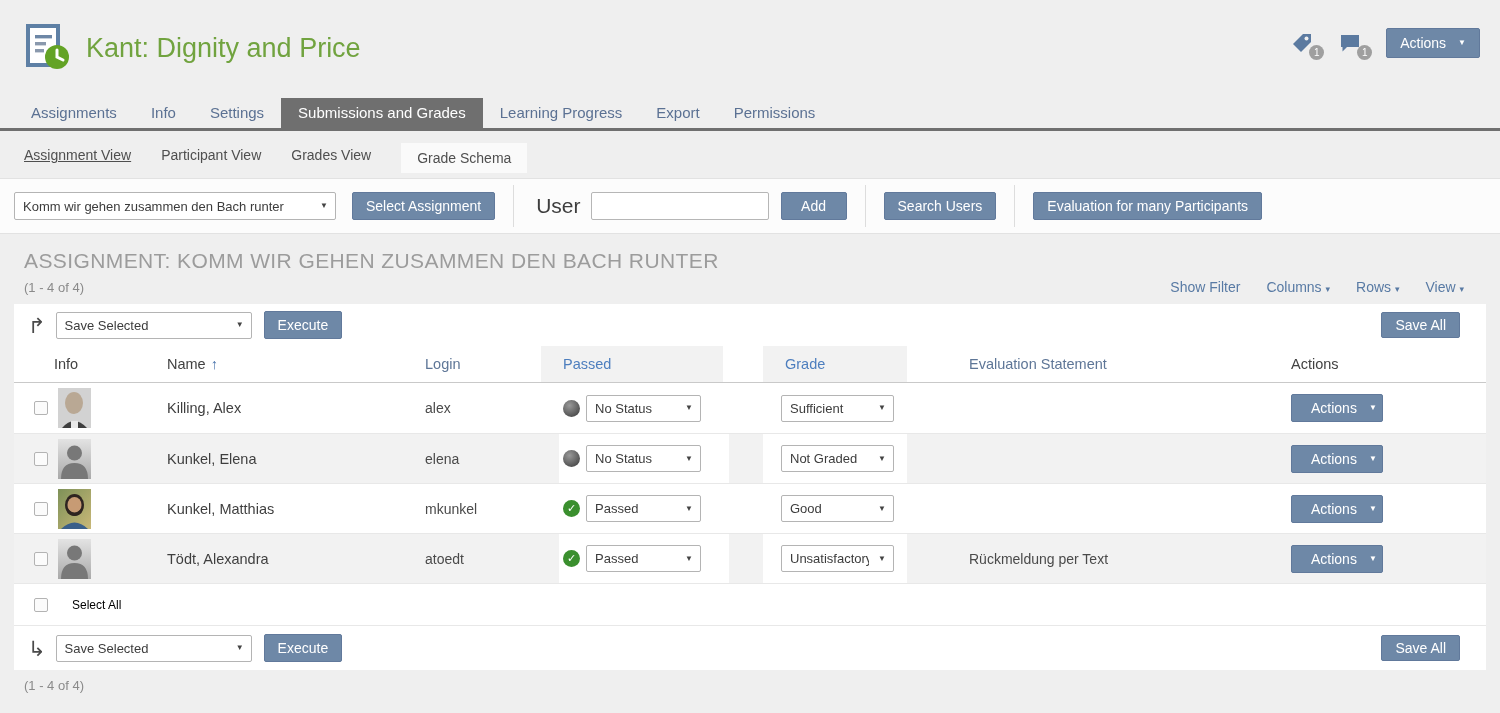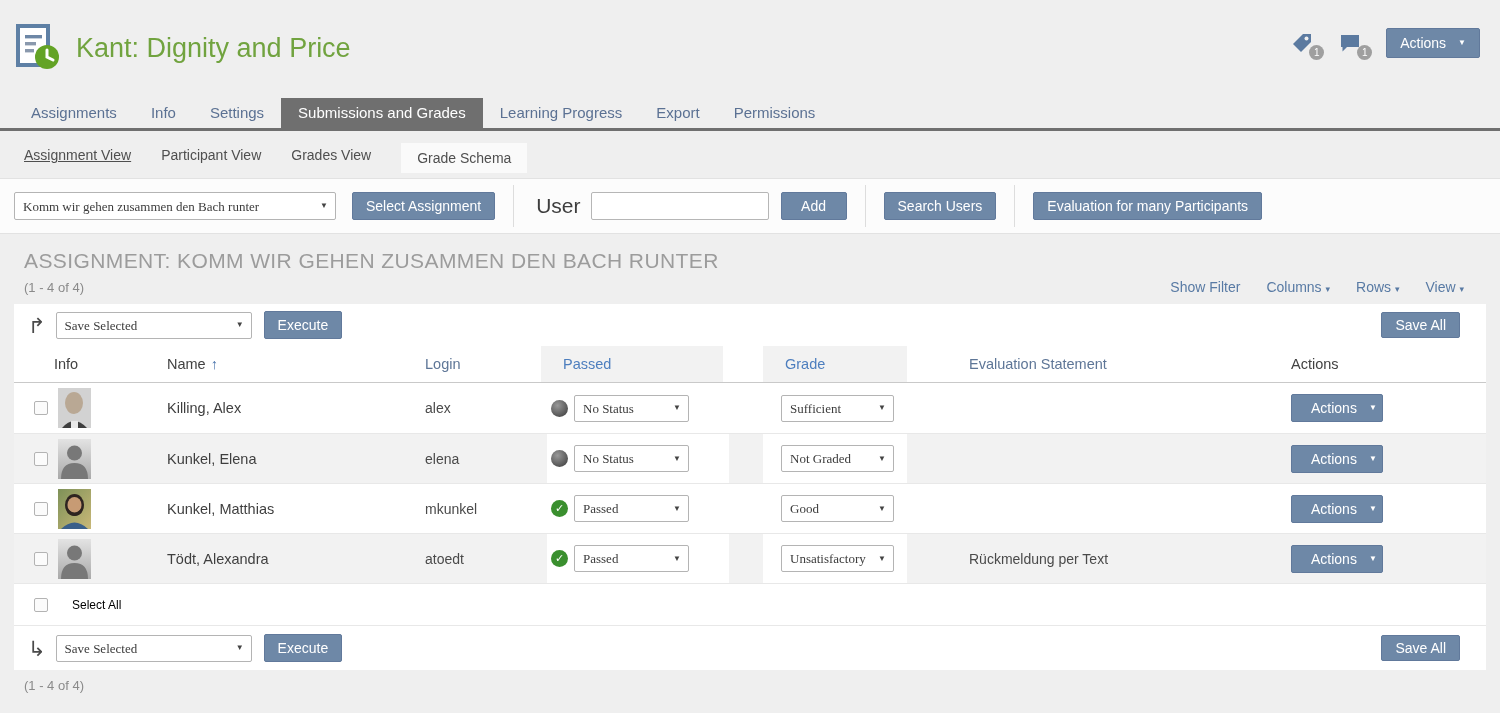--- a/index.html
+++ b/index.html
@@ -2,21 +2,21 @@
 <html><head>
 <meta charset="utf-8">
 <style>
   * { box-sizing: border-box; margin: 0; padding: 0; }
   html,body { width:1500px; height:713px; overflow:hidden; }
   body {
     font-family: "Liberation Sans", "DejaVu Sans", sans-serif;
     background:#efefef; color:#3c3c3c; font-size:14px;
   }
   
-  .page-header { padding:24px 20px 0 14px; display:flex; align-items:flex-start; justify-content:space-between; }
+  .page-header { padding:24px 20px 0 24px; display:flex; align-items:flex-start; justify-content:space-between; }
   .title-wrap { display:flex; align-items:center; gap:14px; }
   .obj-icon { width:48px; height:48px; position:relative; flex:0 0 auto; }
   .page-title { color:#71a33f; font-size:27px; font-weight:400; }
   .hdr-right { display:flex; align-items:center; gap:22px; padding-top:4px; }
   .hdr-icon { position:relative; width:26px; height:24px; display:inline-block; }
   .badge { position:absolute; right:-8px; bottom:-5px; width:15px; height:15px; border-radius:50%;
            background:#9f9f9f; color:#fff; font-size:10px; line-height:15px; text-align:center; }
   .btn { display:inline-flex; align-items:center; justify-content:center; gap:12px;
          background:#6e88a7; border:1px solid #61799b; color:#fff; font-size:14px;
          padding:5px 13px; border-radius:2px; cursor:pointer; font-family:inherit; }
@@ -30,21 +30,21 @@
   .subtabbar { padding:9px 16px 8px 24px; display:flex; align-items:center; gap:30px; }
   .subtab { color:#4f4f4f; font-size:14px; cursor:pointer; }
   .subtab.active { text-decoration:underline; }
   .subtab.boxed { background:#fafafa; padding:7px 16px; position:relative; top:3px; }
   
   .toolbar { background:#fcfcfc; border-top:1px solid #e2e2e2; border-bottom:1px solid #e2e2e2;
              height:56px; display:flex; align-items:center; padding:0 14px; }
   .tdivider { width:1px; align-self:stretch; margin:6px 18px; background:#ddd; }
   .selwrap { position:relative; display:inline-block; background:#fff; border:1px solid #b4b4b4; border-radius:2px; height:28px; }
   .selwrap select { appearance:none; -webkit-appearance:none; border:none; background:transparent; width:100%; height:100%;
-                    padding:4px 24px 4px 8px; font-size:13px; color:#3c3c3c; font-family:Liberation Serif, serif; }
+                    padding:4px 24px 4px 8px; font-size:13px; color:#3c3c3c; font-family:Liberation Sans, sans-serif; }
   .selwrap .sel-caret { position:absolute; right:7px; top:50%; transform:translateY(-54%);
                         font-size:8px; color:#444; pointer-events:none; }
   .w-assign { width:322px; }
   .w-bulk { width:196px; height:27px; }
   .w-status { width:115px; height:27px; }
   .w-grade { width:113px; height:27px; }
   .user-label { font-size:21px; color:#3e3e3e; margin:0 10px 0 4px;text-align:center; }
   .text-input { width:178px; height:28px; border:1px solid #b6b6b6; border-radius:2px; background:#fff;
                 padding:0 8px; font-size:13px; font-family:inherit; color:#3c3c3c; }
   .ml16 { margin-left:16px; } .ml12 { margin-left:12px; }
@@ -70,21 +70,21 @@
   .th-link { color:#5e7697; cursor:pointer; }
   .th-hl-link { color:#4d7ebe; cursor:pointer; }
   .th-hl-box { background:#f2f2f2; align-self:stretch; display:flex; align-items:center; padding-left:22px; }
   .th-hl-box.passed { margin-right:40px; }
   .th-hl-box.grade { margin-right:62px;text-align:center; }
   .sort-arrow { color:#416ea8; font-weight:bold; margin-left:5px; }
   .trow { min-height:50px; }
   .trow.stripe { background:#f2f2f2; }
   .trow + .trow { border-top:1px solid #e8e8e8; }
   .cell-hl { align-self:stretch; display:flex; align-items:center; background:#fff; }
-  .cell-hl.passed { margin-left:6px; margin-right:34px; padding-left:4px; gap:6px; }
+  .cell-hl.passed { margin-left:18px; margin-right:34px; padding-left:4px; gap:6px; }
   .cell-hl.grade { margin-right:62px; padding-left:18px; }
   .cb { appearance:none; -webkit-appearance:none; width:14px; height:14px; border:1px solid #b3b3b3;
         background:#fbfbfb; border-radius:2px; margin-left:14px; cursor:pointer; }
   .avatar { width:33px; height:40px; margin-left:4px; overflow:hidden; display:block; }
   .name-cell { font-size:14.5px; color:#3f3f3f; }
   .login-cell { font-size:14px; color:#4a4a4a; }
   .status-ico { width:17px; height:17px; border-radius:50%; flex:0 0 auto; }
   .status-none { background:radial-gradient(circle at 38% 32%, #999 0%, #4f4f4f 75%); }
   .status-passed { background:#3a8f2e; color:#fff; font-size:11px; font-weight:bold;
                    display:flex; align-items:center; justify-content:center; }

